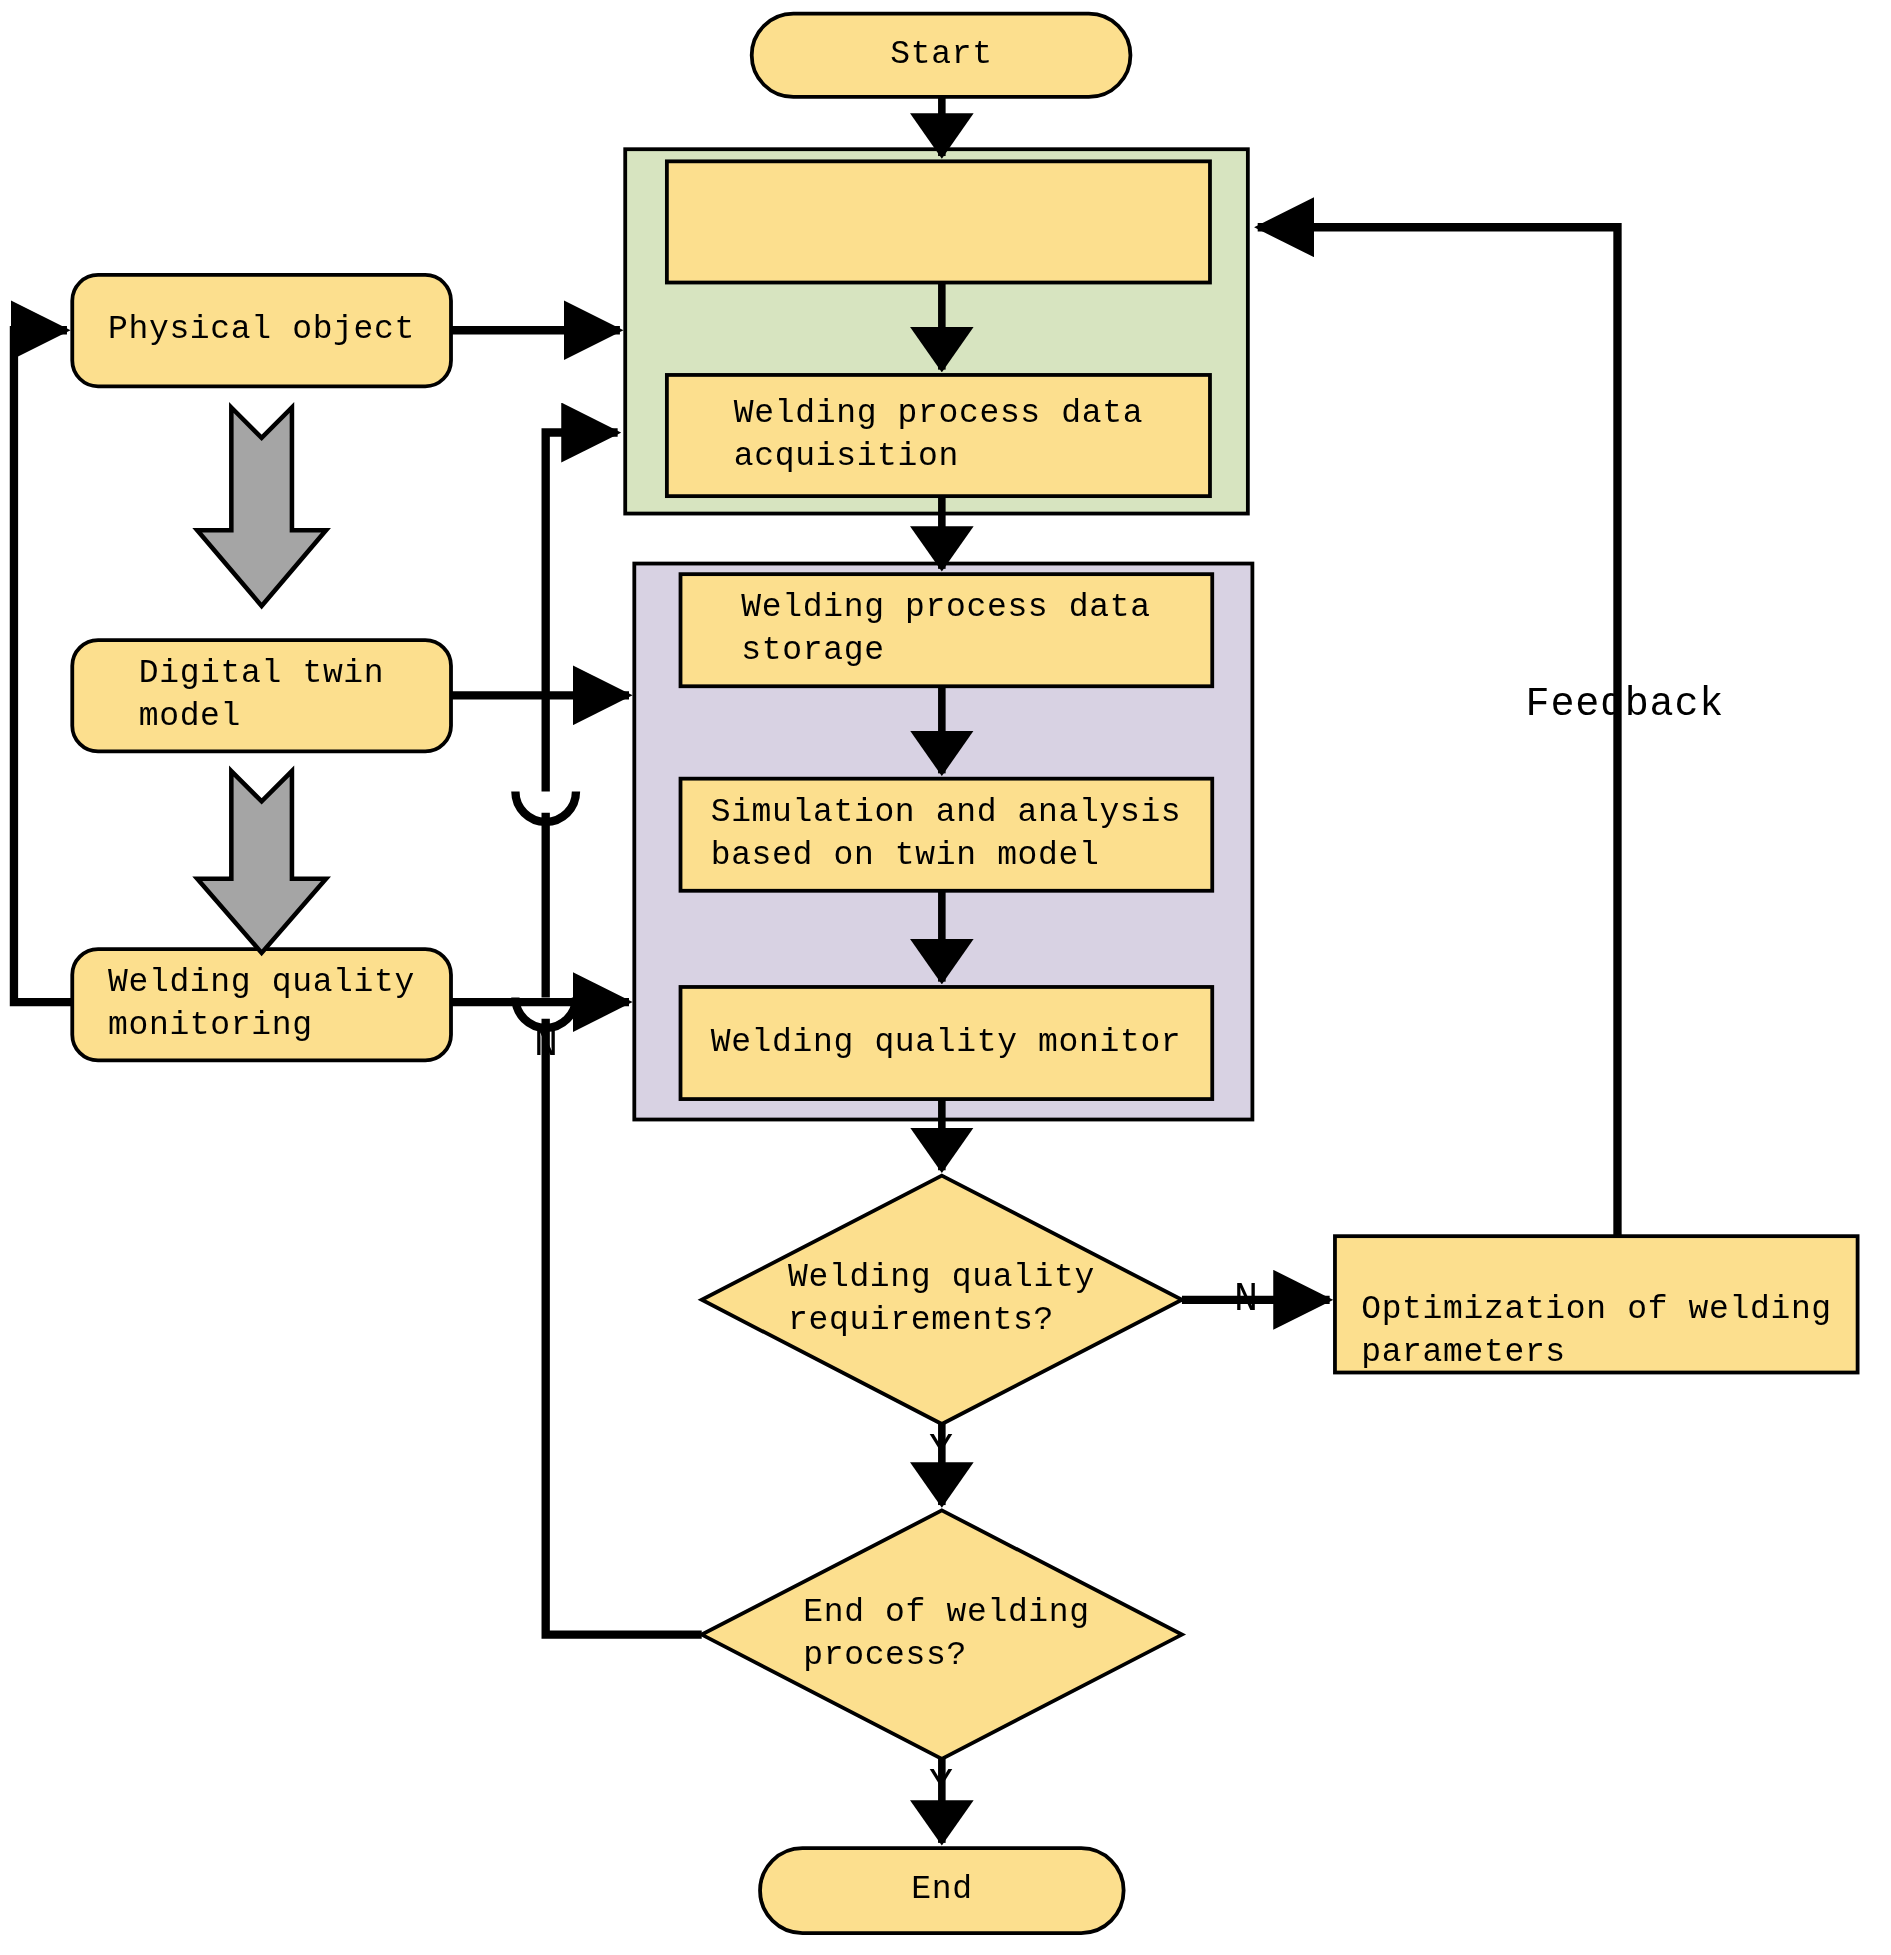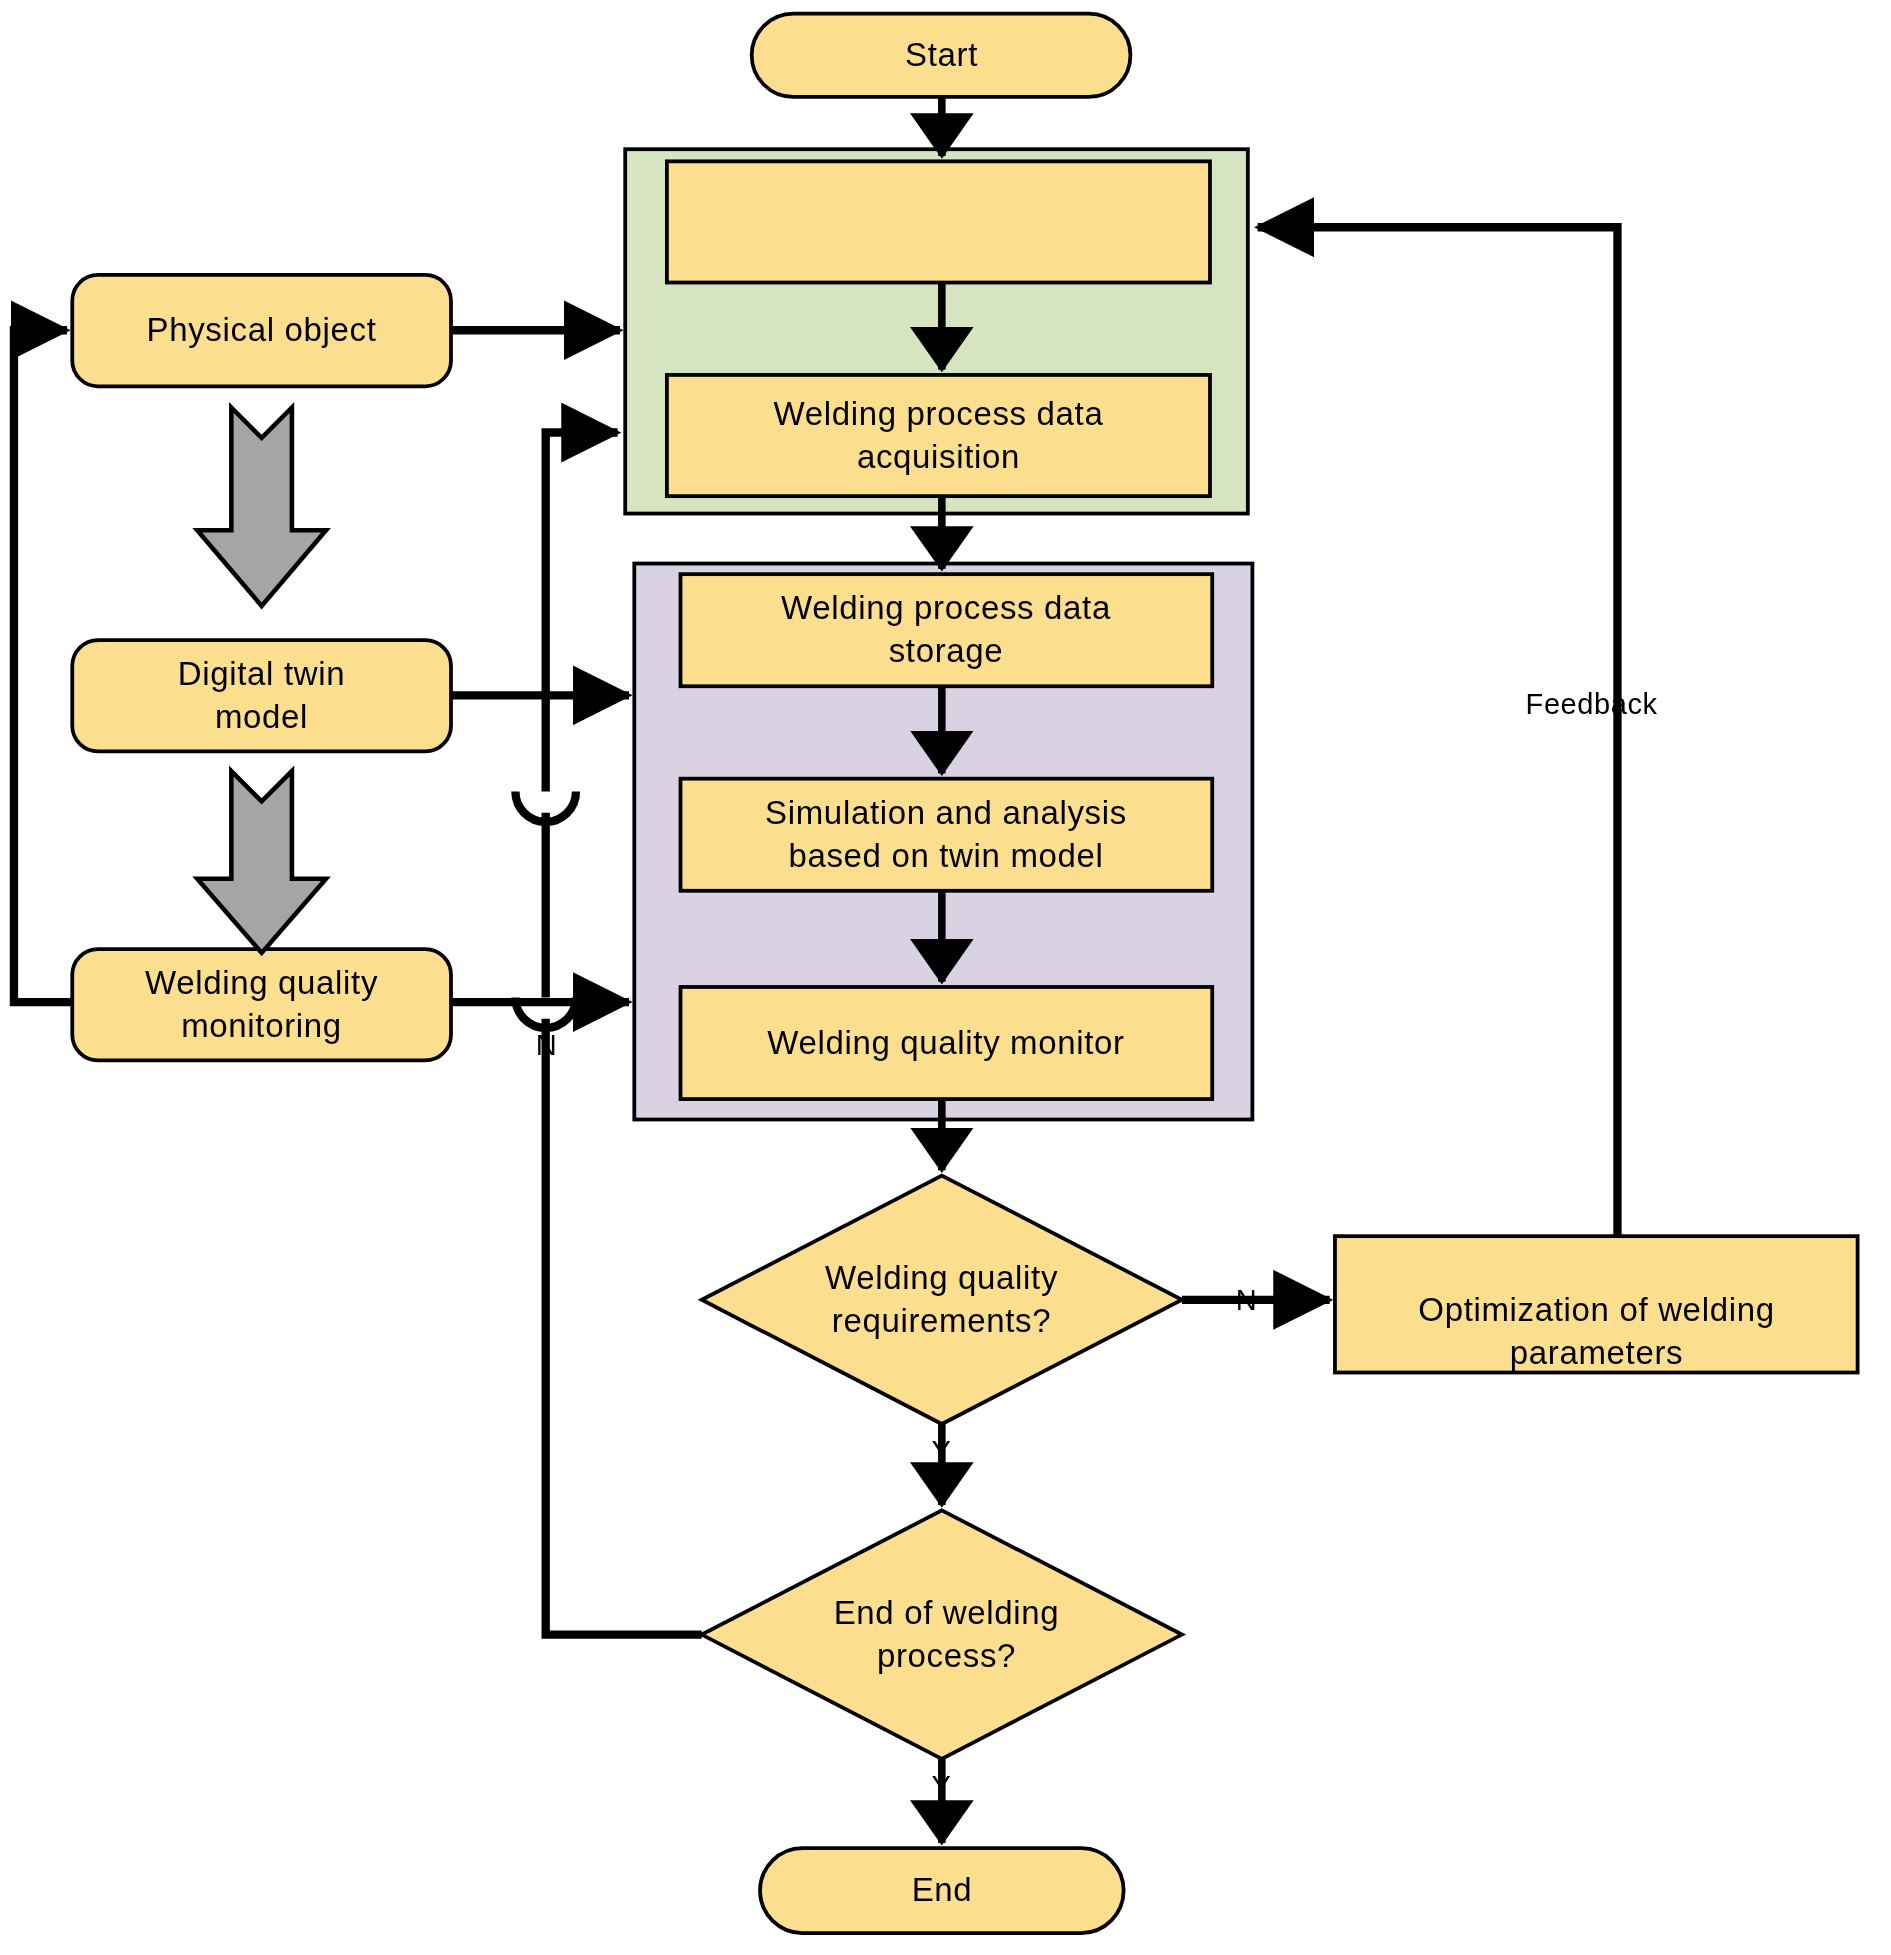--- a/index.html
+++ b/index.html
@@ -2,29 +2,29 @@
 <html style="font-size:12px"><head>
 <meta charset="utf-8">
 <style>
   html,body{margin:0;padding:0;background:#ffffff;}
   body{font-family:"DejaVu Serif", serif;}
   #stage{position:relative;width:1892px;height:1955px;background:#ffffff;overflow:hidden;}
   #stage svg{position:absolute;left:0;top:0;width:1892px;height:1955px;}
   .lbl{
     position:absolute;
     display:flex;align-items:center;justify-content:center;
-    text-align:center;
-    font-family:Liberation Sans, sans-serif;
+    text-align:left;
+    font-family:Liberation Mono, monospace;
     color:#000;
     white-space:pre-line;
     pointer-events:none;
     letter-spacing:0.02em;
   }
   .node-text{font-size:33px;line-height:1.30;}
-  .edge-text{font-size:29px;line-height:1.2;}
+  .edge-text{font-size:40px;line-height:1.2;}
 </style>
 </head>
 <body>
 
 <div id="stage">
 
   <svg viewBox="0 0 2497 2581" xmlns="http://www.w3.org/2000/svg">
     <defs>
       <marker id="arrow" viewBox="0 0 10 10" refX="9.4" refY="5" markerWidth="7.2" markerHeight="7.2" orient="auto-start-reverse">
         <path d="M 0 0 L 10 5 L 0 10 z" fill="#000"></path>

